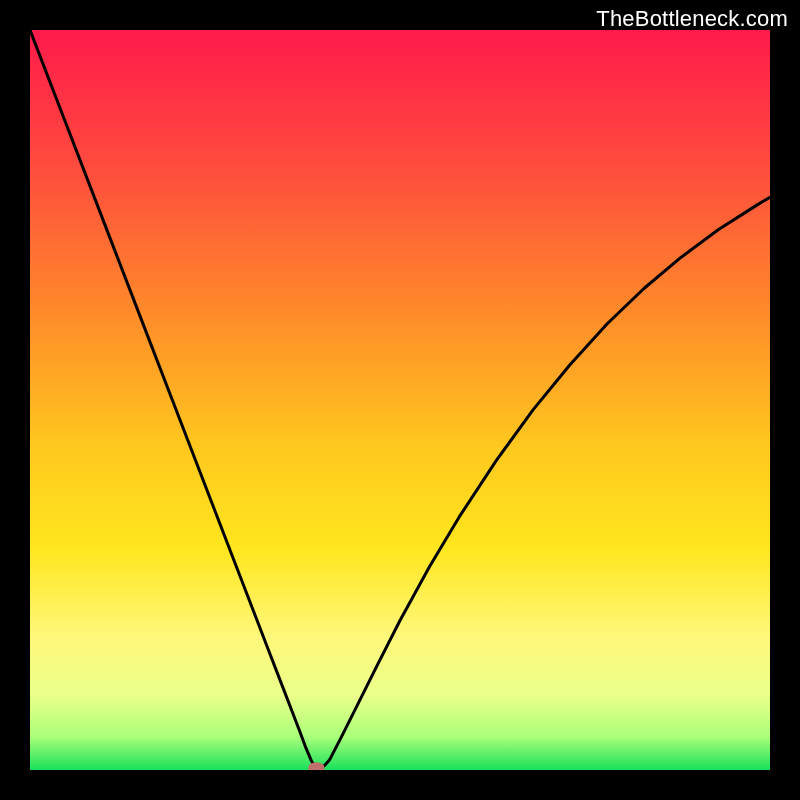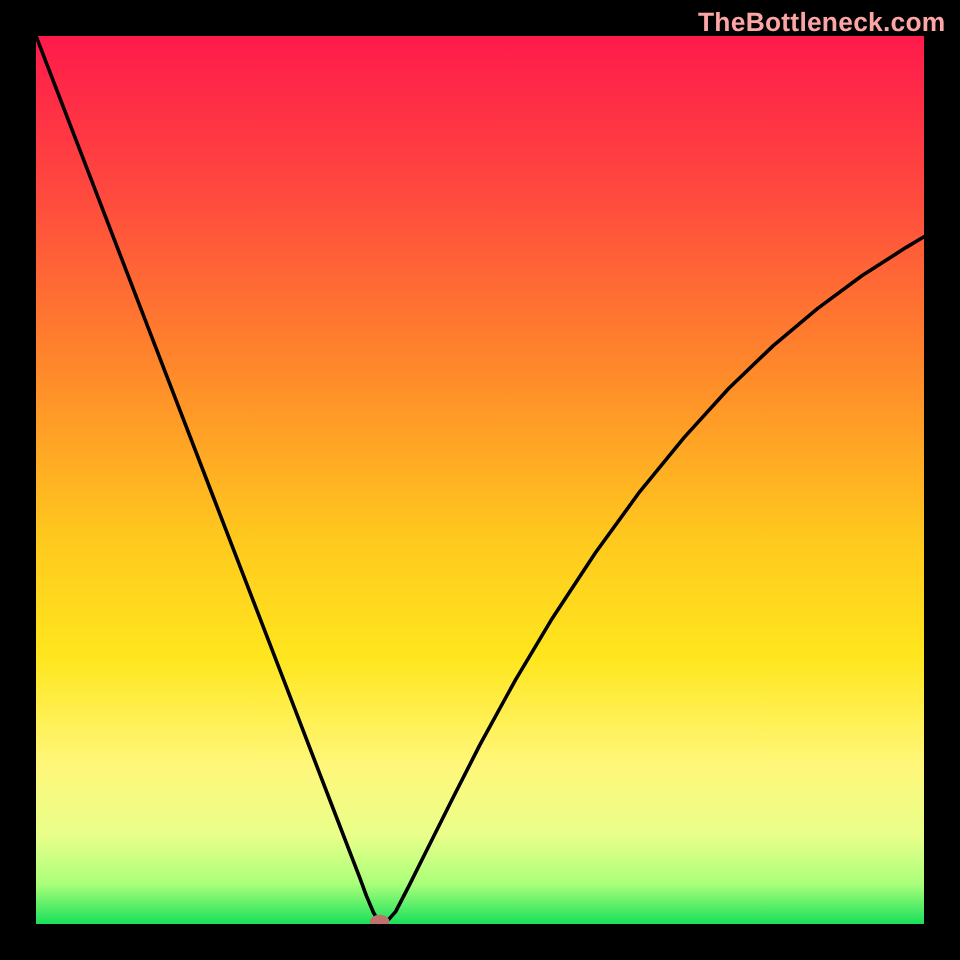--- a/index.html
+++ b/index.html
@@ -22,23 +22,23 @@
     left: 30px;
     top: 30px;
     width: 740px;
     height: 740px;
     overflow: hidden;
   }
   .watermark {
     position: absolute;
     top: 6px;
     right: 12px;
-    color: #fca5a5;
+    color: #ffffff;
     font-size: 22px;
-    font-weight: 700;
+    font-weight: 400;
     letter-spacing: 0.2px;
   }
   svg { display: block; }
 </style>
 </head>
 <body>
 
 <div class="frame">
   <div class="watermark">TheBottleneck.com</div>
   <div class="plot">

